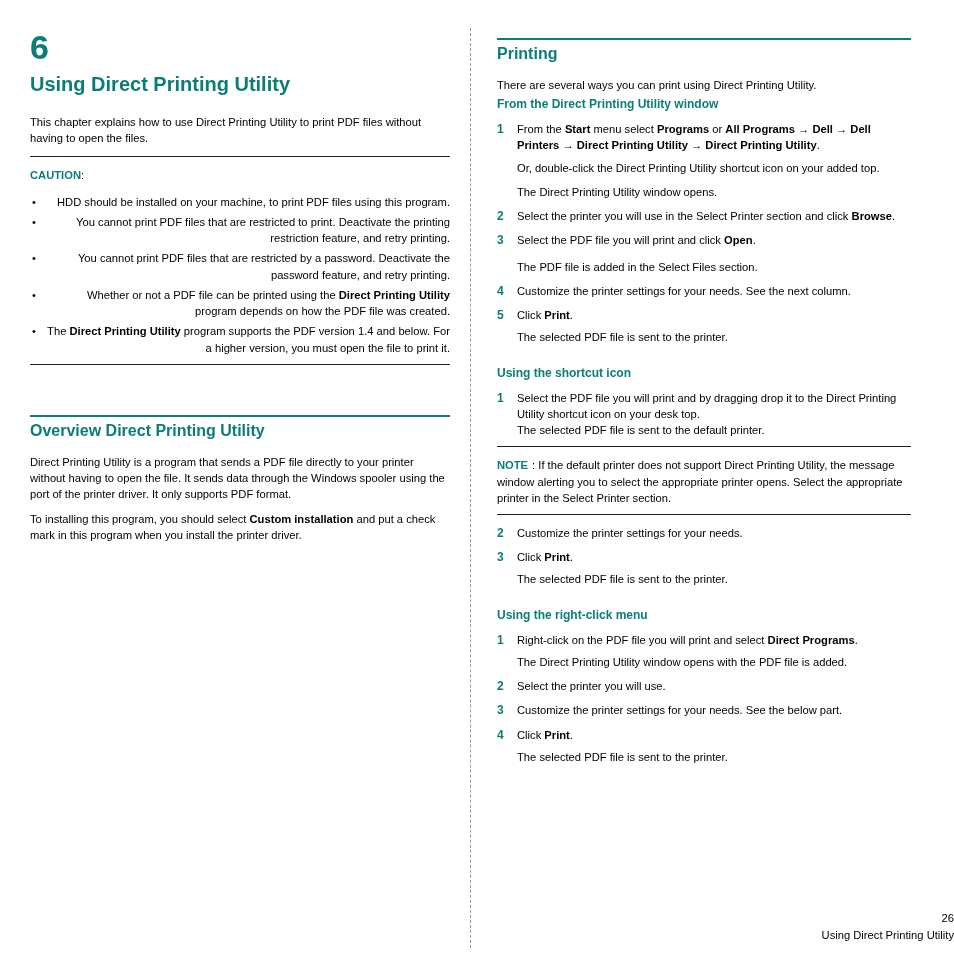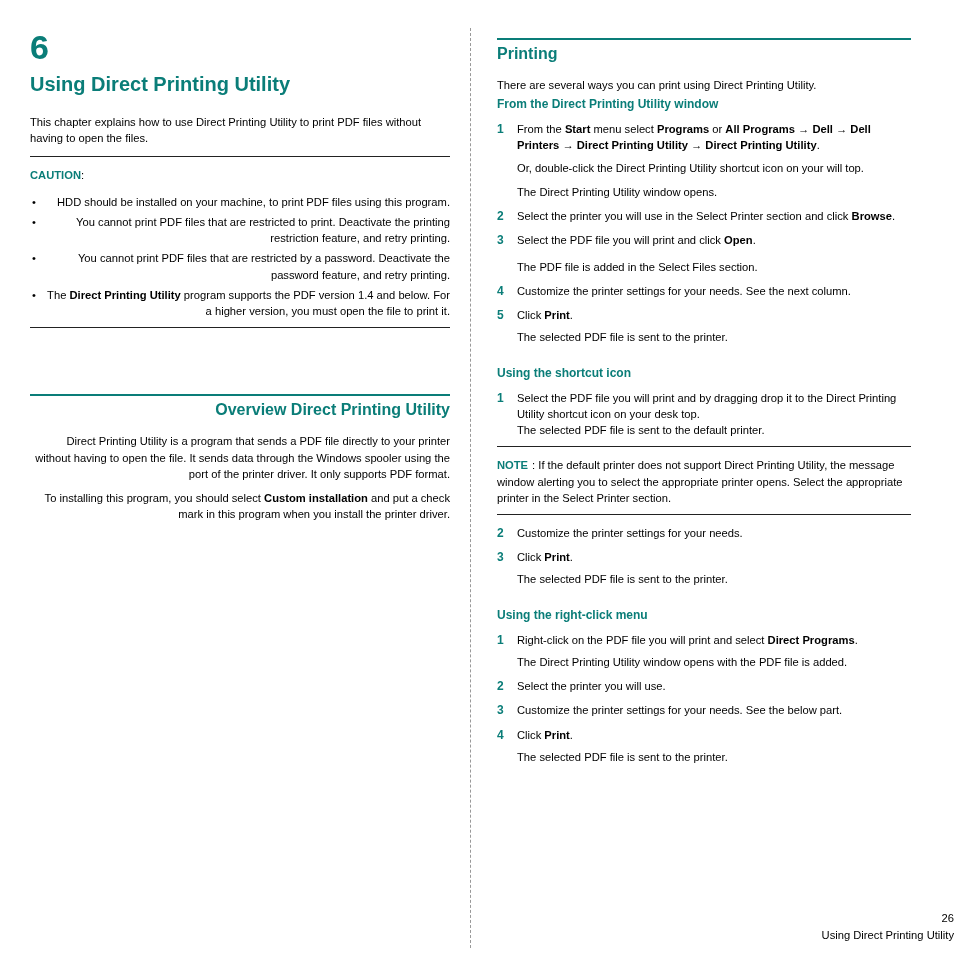--- a/index.html
+++ b/index.html
@@ -11,21 +11,21 @@
   .col.right { padding-left: 26px; }
   .divider { width: 0; border-left: 1px dashed #999; height: 920px; }
   .chapnum { font-size: 34px; font-weight: bold; color: #0a7d78; margin-bottom: 6px; }
   .chap { font-size: 20px; font-weight: bold; color: #0a7d78; margin-bottom: 18px; }
   .intro { font-size: 11.2px; line-height: 1.45; margin-bottom: 10px; }
   .rule { border-top: 1px solid #222; margin: 8px 0 10px 0; }
   ul.cautions { list-style: none; margin: 6px 0 6px 0; font-size: 11.2px; line-height: 1.45; }
   ul.cautions li { position: relative; padding-left: 14px; margin-bottom: 4px; text-align: right; }
   ul.cautions li::before { content: "•"; position: absolute; left: 2px; top: 0; }
   .bold { font-weight: bold; }
-  .section { margin-top: 66px; margin-bottom: 10px; text-align: right; }
+  .section { margin-top: 50px; margin-bottom: 10px; }
   .secrule { height: 2px; background: #0a7d78; margin-bottom: 5px; }
   .sectitle { font-size: 16px; font-weight: bold; color: #0a7d78; margin-bottom: 14px; }
   .body { font-size: 11.2px; line-height: 1.45; }
   .body p { margin-bottom: 8px; }
   .subhead { font-size: 12px; font-weight: bold; color: #0a7d78; margin: 20px 0 10px 0; }
   .subhead.first { margin-top: 4px; }
   ol.steps { list-style: none; counter-reset: step; font-size: 11.2px; line-height: 1.45; }
   ol.steps > li { counter-increment: step; position: relative; padding-left: 20px; margin-bottom: 8px; }
   ol.steps > li::before { content: counter(step); position: absolute; left: 0; top: 0; font-weight: bold; color: #0a7d78; font-size: 12px; }
   .noteblock { font-size: 11.2px; line-height: 1.45; margin: 8px 0; }
@@ -42,20 +42,21 @@
     <div class="col left">
       <div class="chapnum">6</div>
       <div class="chap">Using Direct Printing Utility</div>
       <p class="intro">This chapter explains how to use Direct Printing Utility to print PDF files without having to open the files.</p>
       <div class="rule"></div>
       <p class="intro"><span class="bold" style="color:#0a7d78">CAUTION</span>:</p>
       <ul class="cautions">
         <li>HDD should be installed on your machine, to print PDF files using this program.</li>
         <li>You cannot print PDF files that are restricted to print. Deactivate the printing restriction feature, and retry printing.</li>
         <li>You cannot print PDF files that are restricted by a password. Deactivate the password feature, and retry printing.</li>
+        <li><span>Whether or not a PDF file can be printed using the </span><span class="bold">Direct Printing Utility</span><span> program depends on how the PDF file was created.</span></li>
         <li><span>The </span><span class="bold">Direct Printing Utility</span><span> program supports the PDF version 1.4 and below. For a higher version, you must open the file to print it.</span></li>
       </ul>
       <div class="rule"></div>
 
       <div class="section">
         <div class="secrule"></div>
         <div class="sectitle">Overview Direct Printing Utility</div>
         <div class="body">
           <p>Direct Printing Utility is a program that sends a PDF file directly to your printer without having to open the file. It sends data through the Windows spooler using the port of the printer driver. It only supports PDF format.</p>
           <p><span>To installing this program, you should select </span><span class="bold">Custom installation</span><span> and put a check mark in this program when you install the printer driver.</span></p>
@@ -67,21 +68,21 @@
 
     <div class="col right">
       <div class="secrule" style="margin-top:10px"></div>
       <div class="sectitle">Printing</div>
       <p class="body">There are several ways you can print using Direct Printing Utility.</p>
 
       <div class="subhead first">From the Direct Printing Utility window</div>
       <ol class="steps">
         <li>
           <span>From the </span><span class="bold">Start</span><span> menu select </span><span class="bold">Programs</span><span> or </span><span class="bold">All Programs</span><span class="arrow"> → </span><span class="bold">Dell</span><span class="arrow"> → </span><span class="bold">Dell Printers</span><span class="arrow"> → </span><span class="bold">Direct Printing Utility</span><span class="arrow"> → </span><span class="bold">Direct Printing Utility</span><span>.</span>
-          <p style="margin-top:6px">Or, double-click the Direct Printing Utility shortcut icon on your will top.</p>
+          <p style="margin-top:6px">Or, double-click the Direct Printing Utility shortcut icon on your added top.</p>
           <p style="margin-top:8px">The Direct Printing Utility window opens.</p>
         </li>
         <li><span>Select the printer you will use in the Select Printer section and click </span><span class="bold">Browse</span><span>.</span></li>
         <li><span>Select the PDF file you will print and click </span><span class="bold">Open</span><span>.</span>
           <p style="margin-top:10px">The PDF file is added in the Select Files section.</p>
         </li>
         <li>Customize the printer settings for your needs. See the next column.</li>
         <li><span>Click </span><span class="bold">Print</span><span>.</span>
           <p style="margin-top:6px">The selected PDF file is sent to the printer.</p>
         </li>

